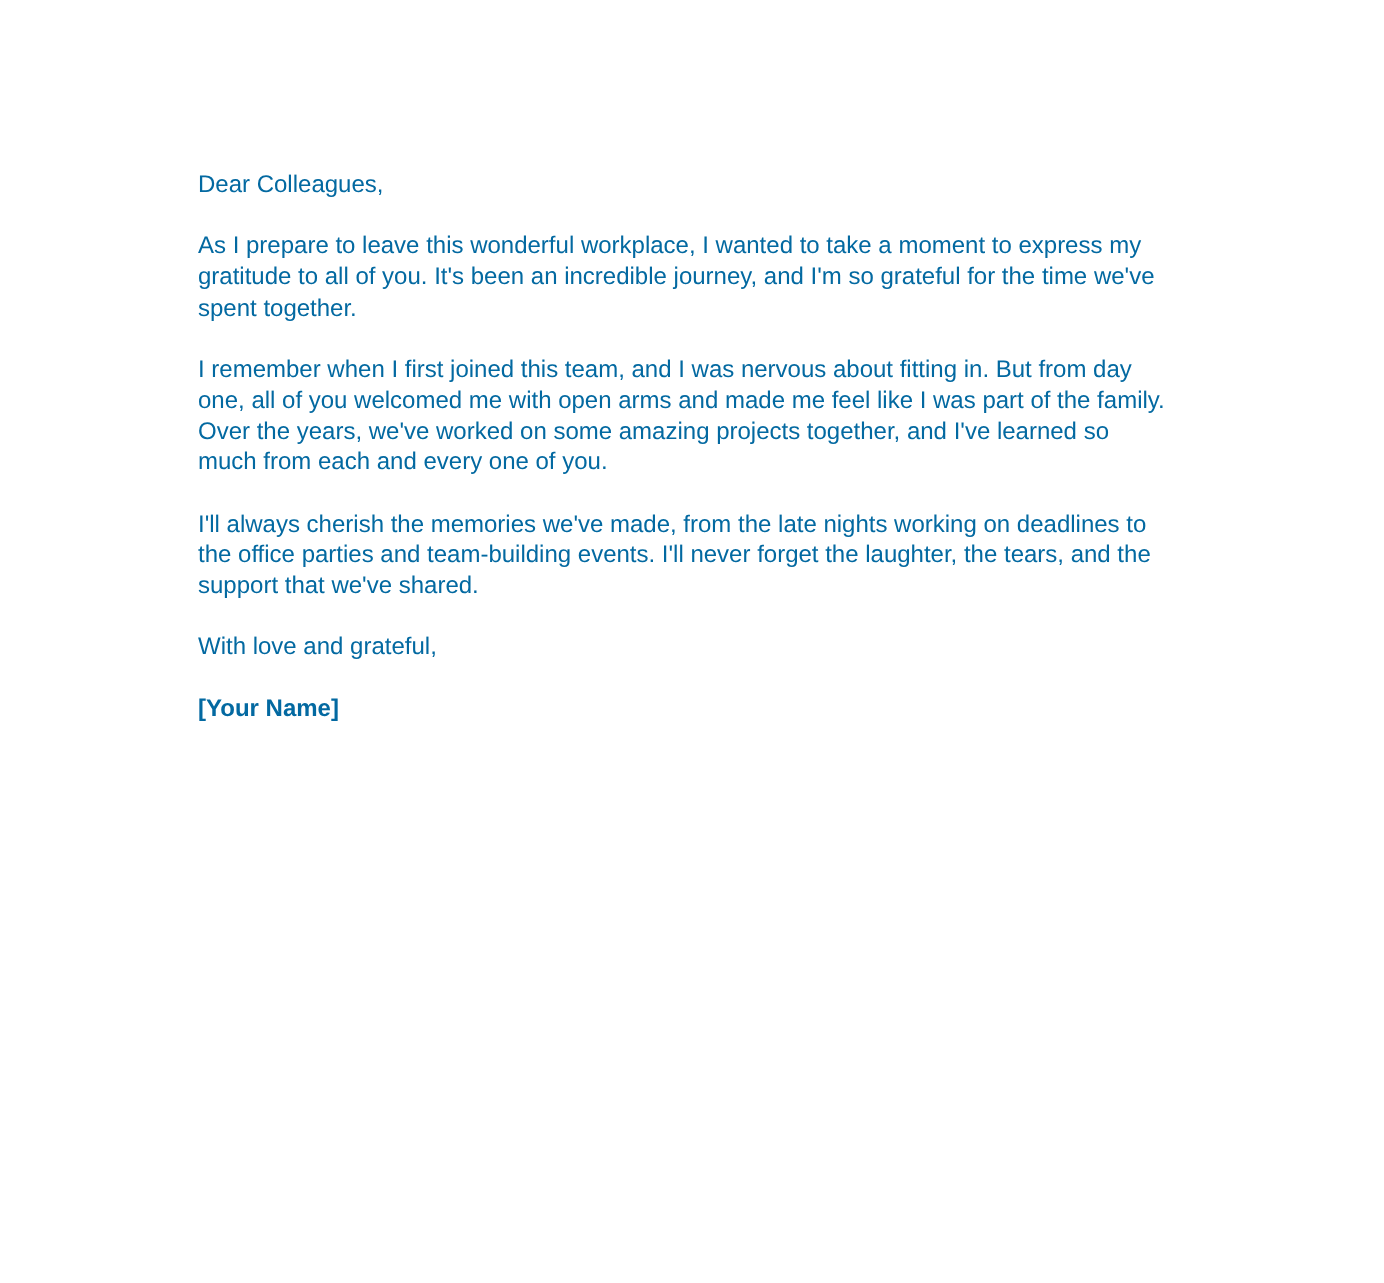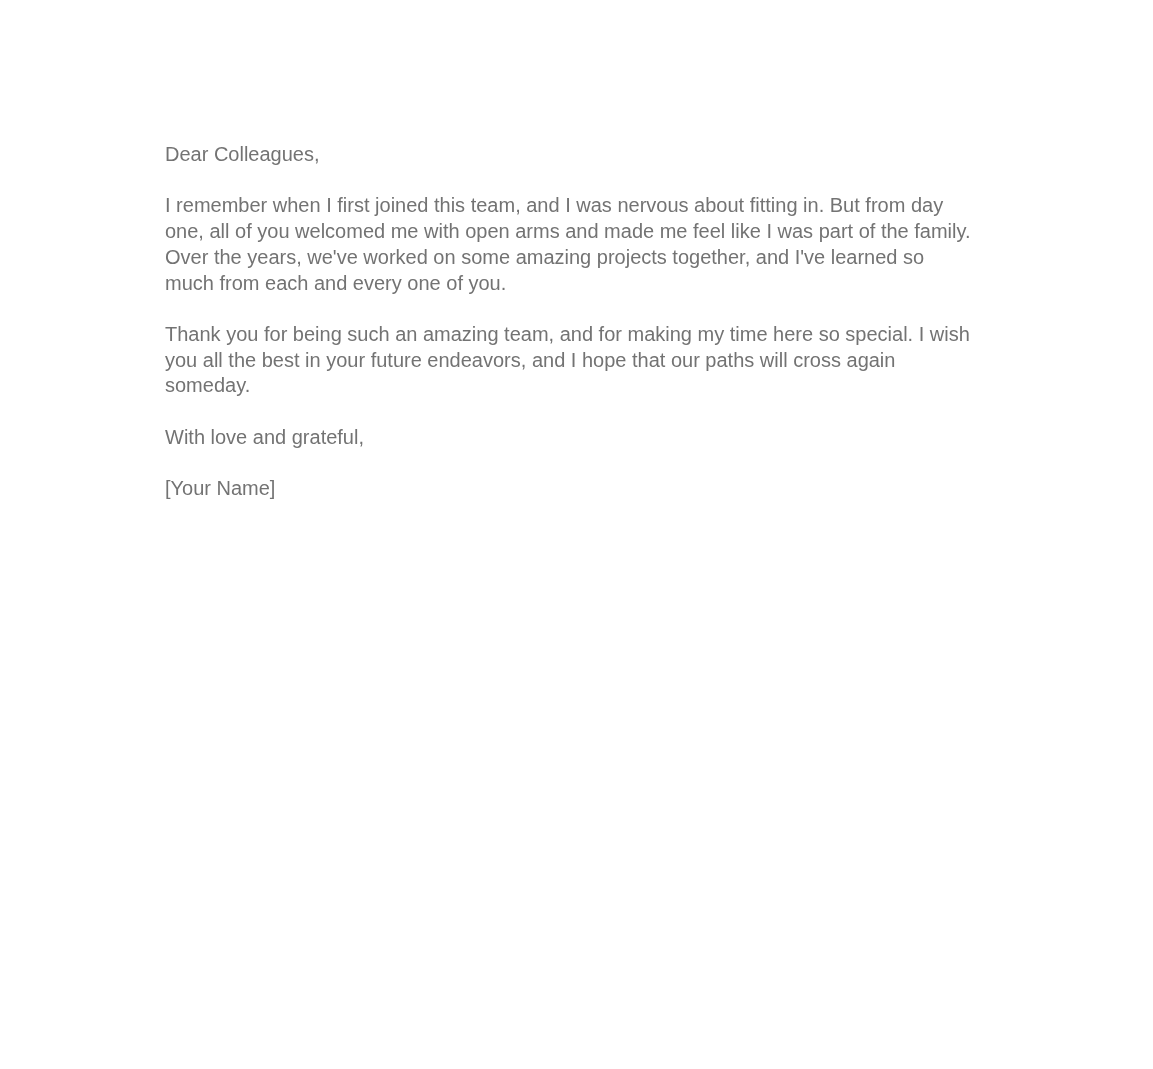--- a/index.html
+++ b/index.html
@@ -27,45 +27,47 @@
     left: 165px;
     top: 142px;
     width: 810px;
   }
   
   .para {
     margin: 0 0 25.7px 0;
     padding: 0;
     font-size: 20px;
     line-height: 25.7px;
-    color: #737373;
+    color: #0369a1;
     white-space: normal;
   }
   .para:last-child {
     margin-bottom: 0;
+    font-weight: bold;
   }
   .salutation,
   .signoff,
   .signature {
     white-space: nowrap;
   }
 </style>
 </head>
 <body>
 
 <div class="page">
   <div class="letter-body">
 
     <p class="para salutation">Dear Colleagues,</p>
 
+    <p class="para">As I prepare to leave this wonderful workplace, I wanted to take a moment to express my gratitude to all of you. It's been an incredible journey, and I'm so grateful for the time we've spent together.</p>
 
     <p class="para">I remember when I first joined this team, and I was nervous about fitting in. But from day one, all of you welcomed me with open arms and made me feel like I was part of the family. Over the years, we've worked on some amazing projects together, and I've learned so much from each and every one of you.</p>
 
+    <p class="para">I'll always cherish the memories we've made, from the late nights working on deadlines to the office parties and team-building events. I'll never forget the laughter, the tears, and the support that we've shared.</p>
 
 
-    <p class="para">Thank you for being such an amazing team, and for making my time here so special. I wish you all the best in your future endeavors, and I hope that our paths will cross again someday.</p>
 
     <p class="para signoff">With love and grateful,</p>
 
     <p class="para signature">[Your Name]</p>
 
   </div>
 </div>
 
 </body></html>

